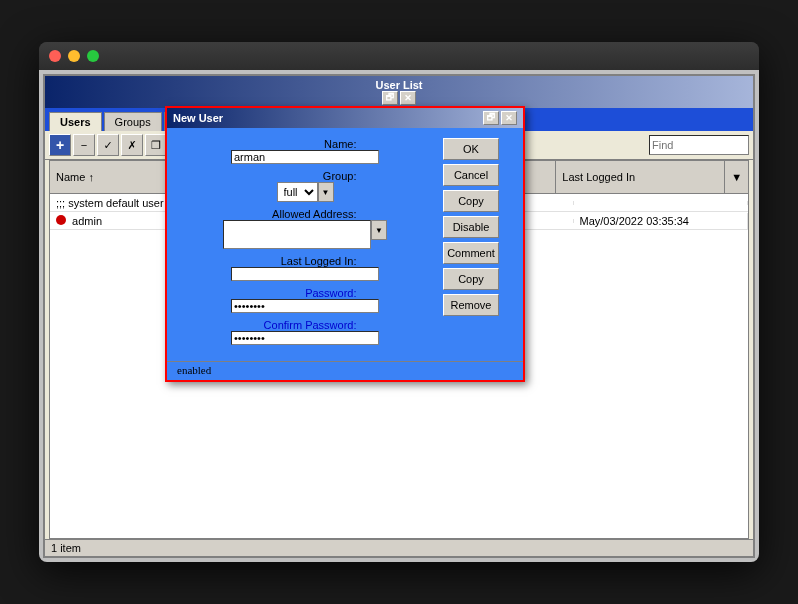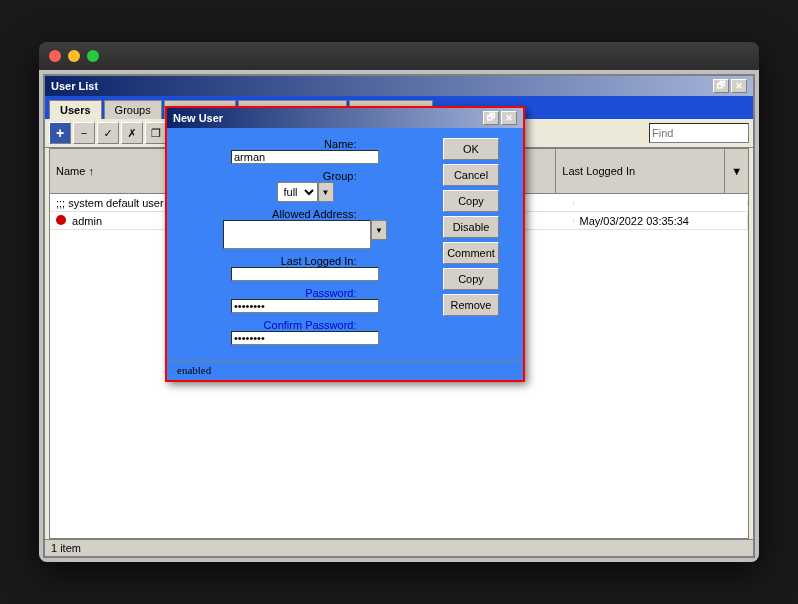--- a/index.html
+++ b/index.html
@@ -58,20 +58,21 @@
     }
     .win-titlebar {
       background: linear-gradient(to right, #0a246a, #a6b5da);
       color: white;
       padding: 3px 6px;
       font-size: 11px;
       font-weight: bold;
       display: flex;
       justify-content: space-between;
       align-items: center;
+      flex-direction: column;
     }
     .win-controls {
       display: flex;
       gap: 2px;
     }
     .win-ctrl-btn {
       width: 16px; height: 14px;
       background: #d4d0c8;
       border: 1px solid #808080;
       border-top-color: #ffffff;
@@ -149,21 +150,21 @@
       border: 1px solid #808080;
       margin: 0 4px;
     }
     .table-header {
       display: flex;
       background: #d4d0c8;
       border-bottom: 1px solid #808080;
       font-size: 11px;
     }
     .th {
-      padding: 16px 6px;
+      padding: 10px 6px;
       border-right: 1px solid #808080;
       flex: 1;
       font-weight: normal;
     }
     .th:last-child { flex: 0 0 20px; border-right: none; }
     .table-row {
       display: flex;
       font-size: 11px;
       border-bottom: 1px solid #e0e0e0;
       min-height: 18px;

